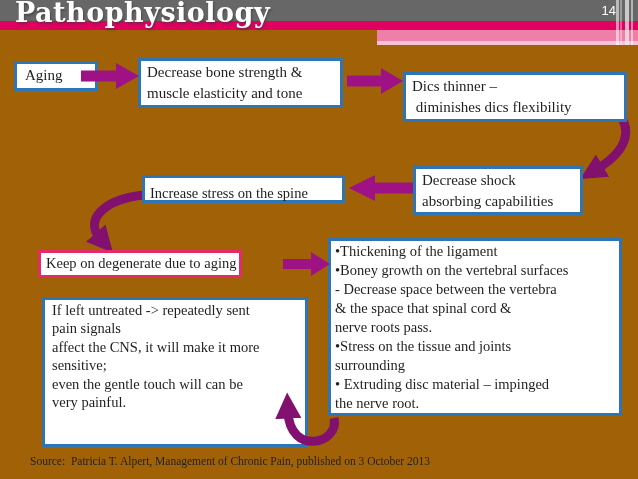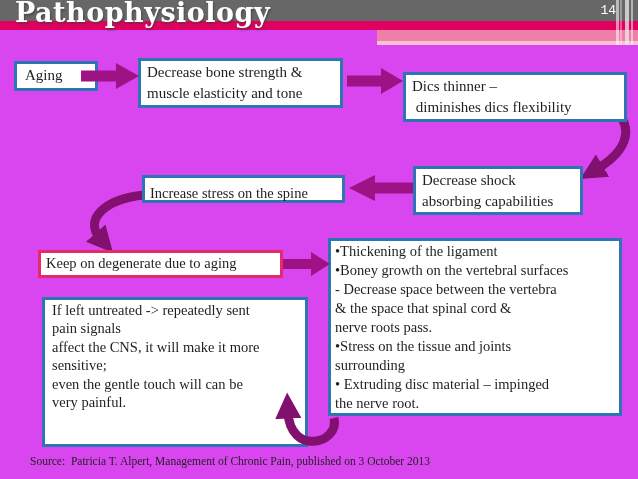--- a/index.html
+++ b/index.html
@@ -2,49 +2,49 @@
 <html style="--header-gray: #676767; --header-crimson: #e0005f; --header-pink: #ee7fa9; --header-pink-pale: #f6c3d6; --box-border-blue: #2e75b6; --box-border-pink: #e42a68; --arrow-magenta: #9e1286; --arrow-purple: #82106f; --ink: #1f1f1f;"><head>
 <meta charset="utf-8">
 <style>
   :root{
     --header-gray:#676767; --header-crimson:#e0005f; --header-pink:#ee7fa9;
     --header-pink-pale:#f6c3d6; --box-blue:#2e75b6; --box-pink:#e42a68;
     --arrow-magenta:#9e1286; --arrow-purple:#82106f; --ink:#1f1f1f;
   }
   html,body{margin:0;padding:0;background:#e9e9e9;}
   .slide{
-    position:relative;width:638px;height:479px;background:#d946ef;
+    position:relative;width:638px;height:479px;background:#a16207;
     overflow:hidden;font-family:"Liberation Serif","DejaVu Serif",serif;color:var(--ink);
     margin:0 auto;
   }
   .abs{position:absolute;}
   
   .hdr-gray{left:0;top:0;width:638px;height:21px;background:var(--header-gray);z-index:1;}
   .hdr-line{left:0;top:21px;width:638px;height:9px;background:var(--header-crimson);z-index:1;}
   .hdr-pink{left:377px;top:30px;width:261px;height:11px;background:var(--header-pink);z-index:1;}
   .hdr-pink2{left:377px;top:41px;width:261px;height:4px;background:var(--header-pink-pale);z-index:1;}
   .stripe{top:0;height:45px;z-index:2;}
   .title{
     left:15px;top:-3px;z-index:3;color:#ffffff;
     font-family:"DejaVu Serif","Liberation Serif",serif;font-weight:bold;
     font-size:27px;letter-spacing:.5px;
     text-shadow:1px 2px 2px rgba(60,60,60,.65);
   }
   .pagenum{right:22px;top:3px;z-index:3;color:#ffffff;
-    font-family:Liberation Mono, monospace;font-size:13px;}
+    font-family:Liberation Sans, sans-serif;font-size:13px;}
   
   .fbox{background:#ffffff;border:3px solid var(--box-blue);box-sizing:border-box;
     z-index:2;white-space:pre;font-size:15px;line-height:21px;overflow:visible;}
   .fbox.pinkborder{border-color:var(--box-pink);}
   .b-aging{left:14px;top:61px;width:84px;height:30px;padding:0 0 12px 8px;line-height:23px;}
   .b-bone{left:138px;top:58px;width:205px;height:50px;padding:1px 6px;}
   .b-dics{left:403px;top:57px;width:224px;height:50px;padding:1px 6px;margin-top:15px;}
   .b-shock{left:413px;top:166px;width:170px;height:49px;padding:1px 6px;}
   .b-stress{left:142px;top:175px;width:203px;height:28px;padding:5px 5px;font-size:14.5px;line-height:20px;}
-  .b-degen{left:38px;top:250px;width:245px;height:28px;padding:1px 5px;font-size:14.5px;line-height:19px;}
+  .b-degen{left:38px;top:250px;width:204px;height:28px;padding:1px 5px;font-size:14.5px;line-height:19px;}
   .b-untreated{left:42px;top:297px;width:266px;height:150px;padding:1px 4px 0 7px;font-size:14.5px;line-height:18.4px;}
   .b-effects{left:328px;top:238px;width:294px;height:178px;padding:1px 4px 0 4px;font-size:14.5px;line-height:19px;}
   svg.arrow{z-index:3;overflow:visible;}
   svg.curve{z-index:1;overflow:visible;}
   svg.curve.front{z-index:3;}
   .source{left:30px;top:455px;font-size:11.5px;white-space:pre;color:#222;z-index:2;}
 </style>
 </head>
 <body>
 

